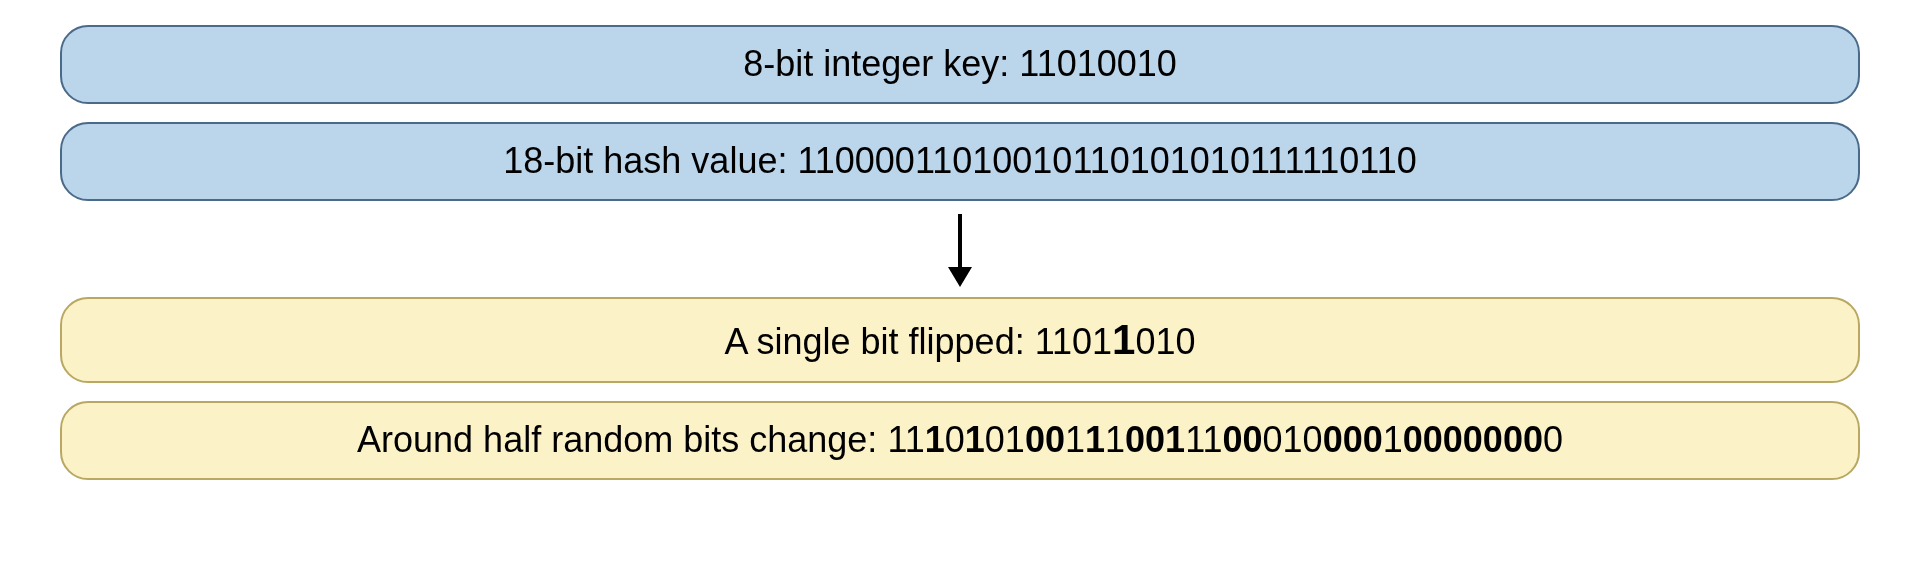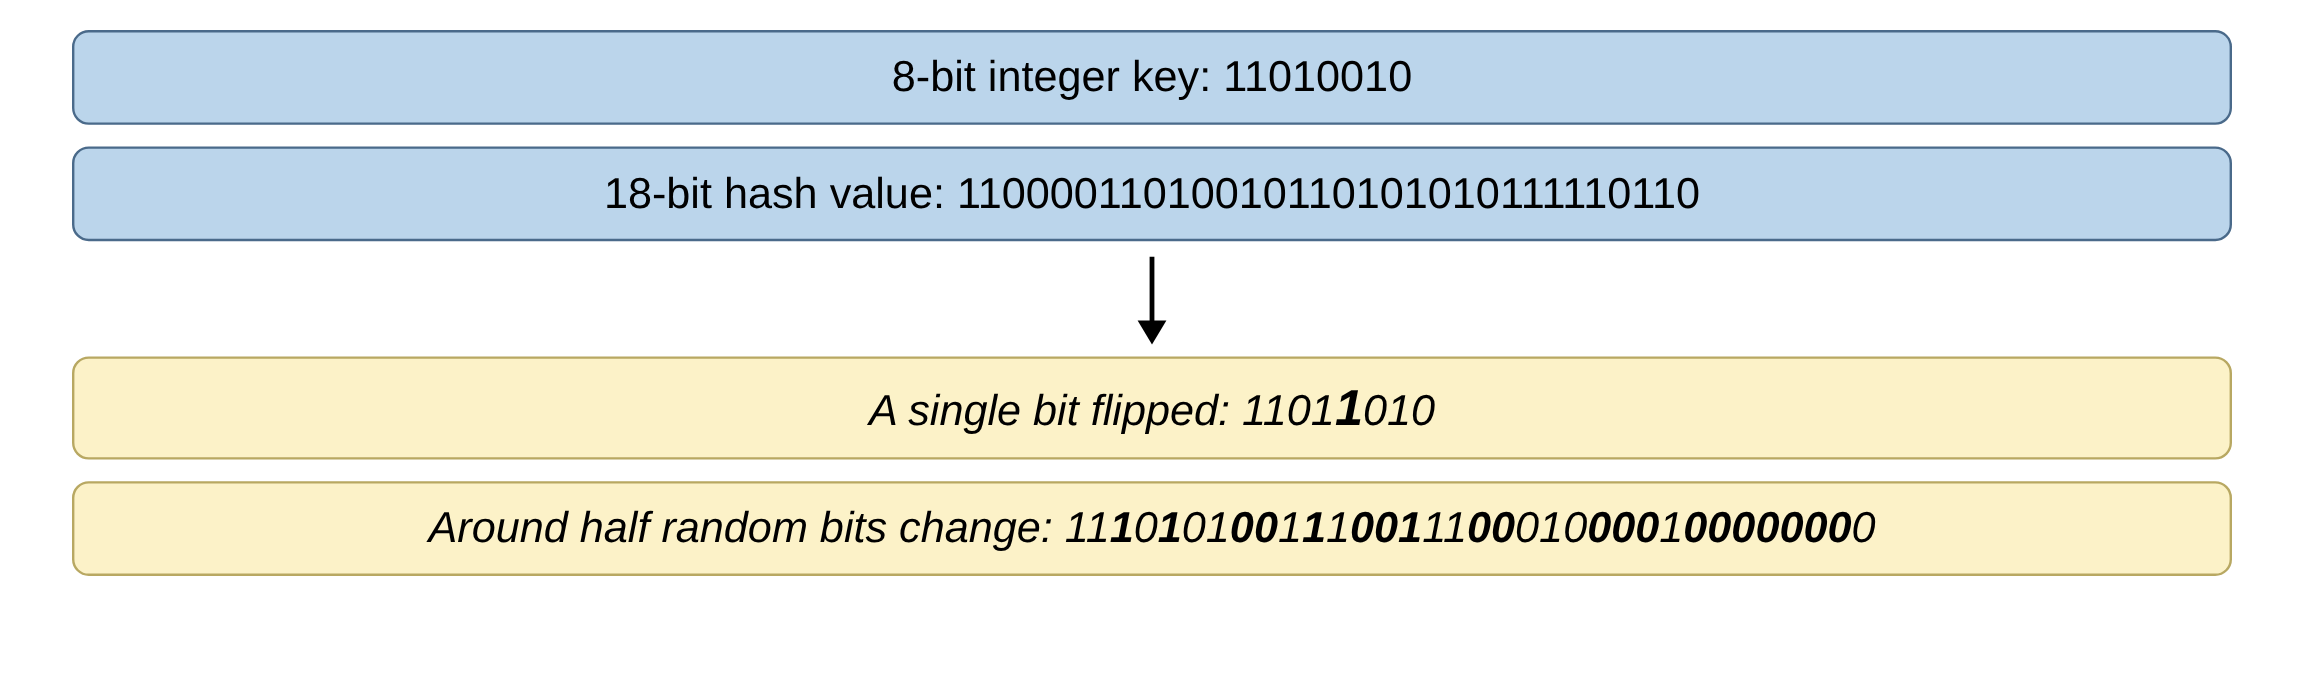--- a/index.html
+++ b/index.html
@@ -12,35 +12,34 @@
       height: 562px;
       background: white;
       font-family: Arial, Helvetica, sans-serif;
       padding: 25px 60px;
       display: flex;
       flex-direction: column;
       align-items: center;
     }
     .box {
       width: 100%;
-      border-radius: 14px;
+      border-radius: 28px;
       padding: 14px 20px;
       text-align: center;
       font-size: 36px;
       line-height: 1.3;
       margin-bottom: 18px;
     }
     .box-blue {
       background: #bbd5eb;
       border: 2px solid #4a6a8a;
     }
     .box-yellow {
       background: #fcf2c8;
       border: 2px solid #b8a862;
-      font-style: italic;
     }
     .arrow-container {
       height: 80px;
       display: flex;
       align-items: center;
       justify-content: center;
       margin-top: -10px;
       margin-bottom: 8px;
     }
     .bold {

